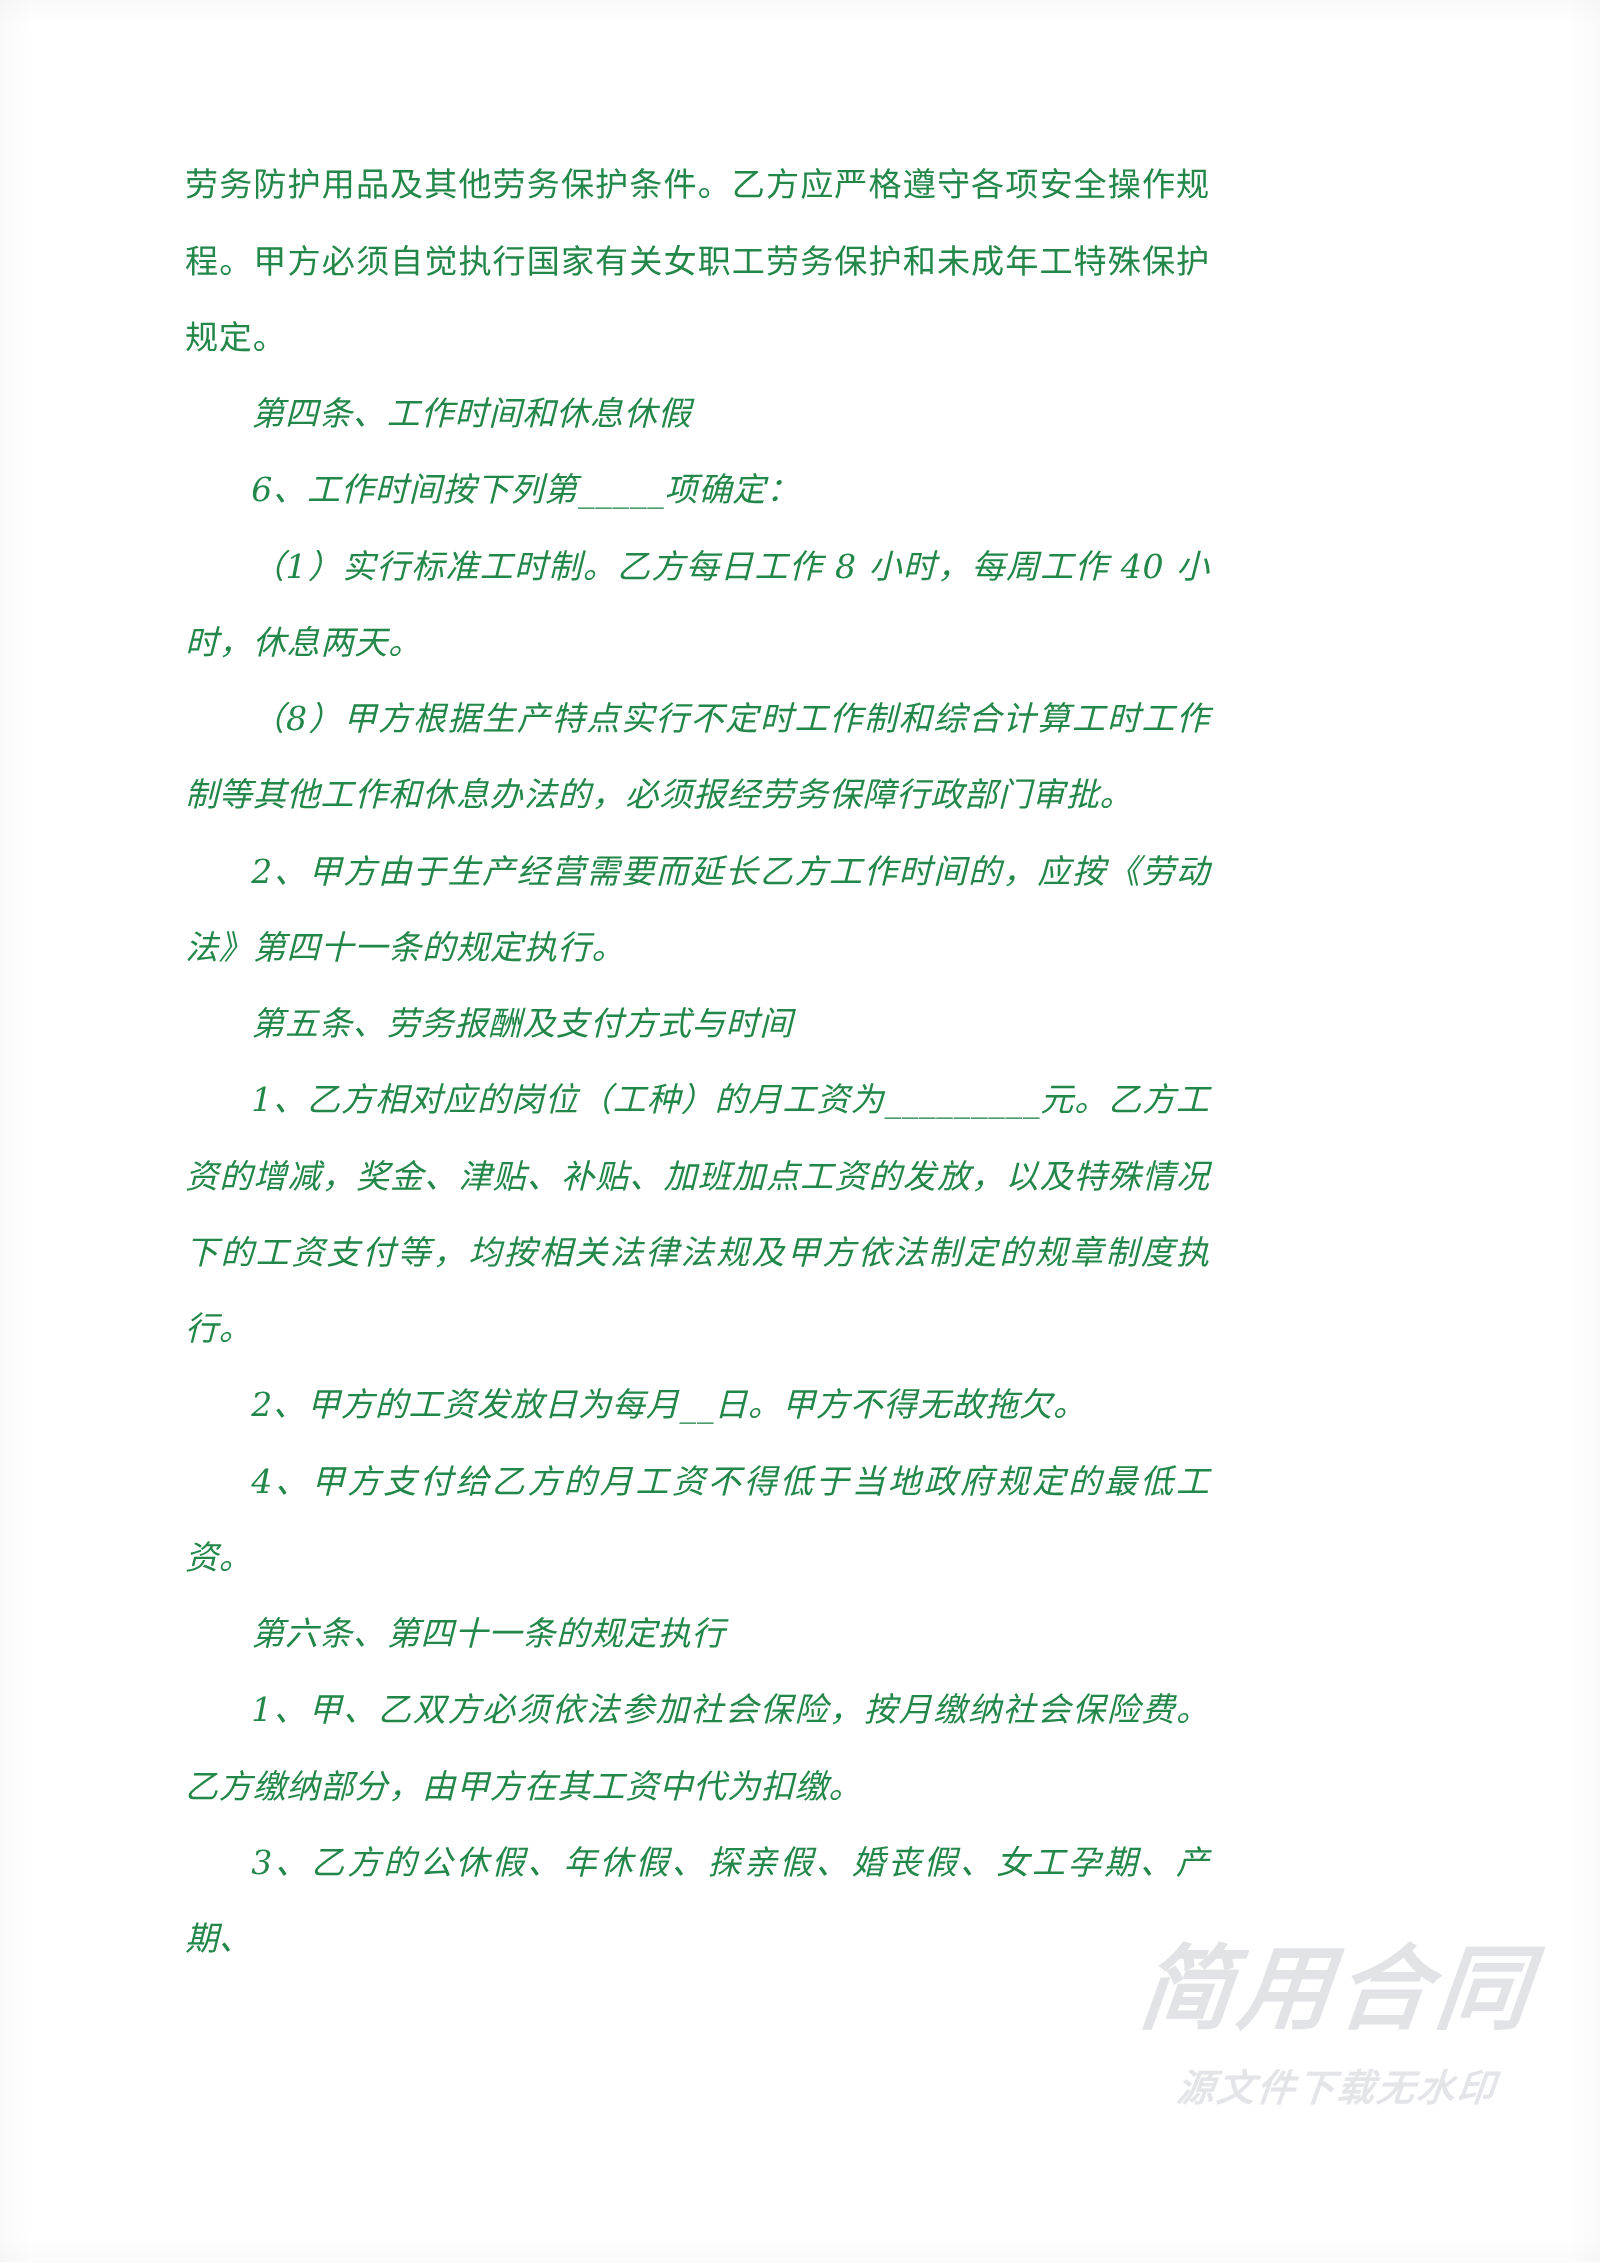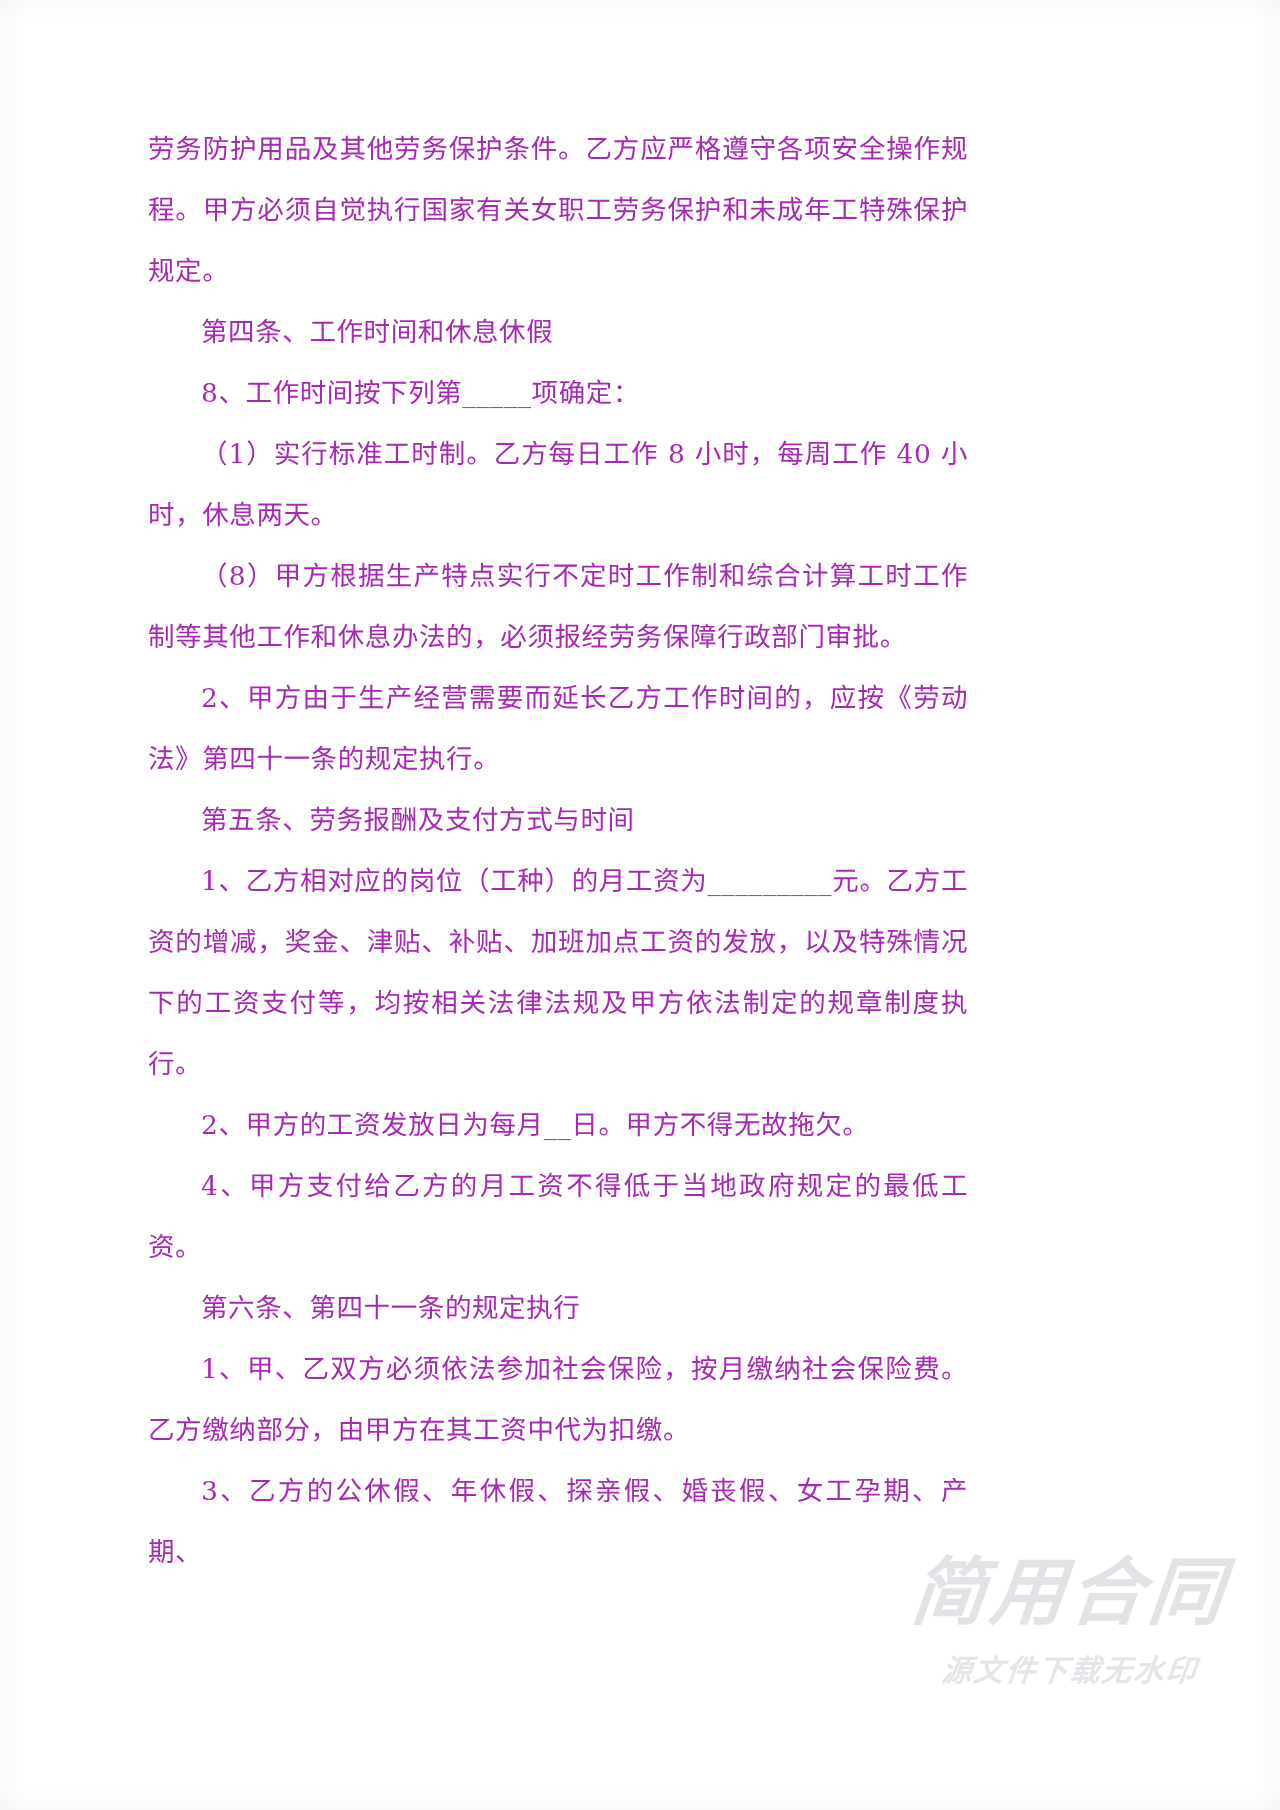--- a/index.html
+++ b/index.html
@@ -37,31 +37,32 @@
     left: 148px;
     top: 118px;
     width: 820px;
     z-index: 3;
   }
 
   .para {
     font-family: "DejaVu Serif", "Liberation Serif", serif;
     font-size: 26.5px;
     line-height: 61px;
-    color: #a21caf;
+    color: #15803d;
     text-align: justify;
     text-justify: inter-ideograph;
     letter-spacing: 0.6px;
     margin: 0;
     white-space: pre-wrap;
     -webkit-font-smoothing: antialiased;
   }
 
   .para.indent {
     text-indent: 2em;
+    font-style: italic;
   }
 
   
   .doc-body .para {
     font-weight: 400;
     opacity: 0.94;
   }
 
   
   .watermark {
@@ -100,21 +101,21 @@
 <body>
 
 <div class="page">
 
   <div class="doc-body">
 
     <p class="para">劳务防护用品及其他劳务保护条件。乙方应严格遵守各项安全操作规程。甲方必须自觉执行国家有关女职工劳务保护和未成年工特殊保护规定。</p>
 
     <p class="para indent">第四条、工作时间和休息休假</p>
 
-    <p class="para indent">8、工作时间按下列第_____项确定：</p>
+    <p class="para indent">6、工作时间按下列第_____项确定：</p>
 
     <p class="para indent">（1）实行标准工时制。乙方每日工作 8 小时，每周工作 40 小时，休息两天。</p>
 
     <p class="para indent">（8）甲方根据生产特点实行不定时工作制和综合计算工时工作制等其他工作和休息办法的，必须报经劳务保障行政部门审批。</p>
 
     <p class="para indent">2、甲方由于生产经营需要而延长乙方工作时间的，应按《劳动法》第四十一条的规定执行。</p>
 
     <p class="para indent">第五条、劳务报酬及支付方式与时间</p>
 
     <p class="para indent">1、乙方相对应的岗位（工种）的月工资为_________元。乙方工资的增减，奖金、津贴、补贴、加班加点工资的发放，以及特殊情况下的工资支付等，均按相关法律法规及甲方依法制定的规章制度执行。</p>

